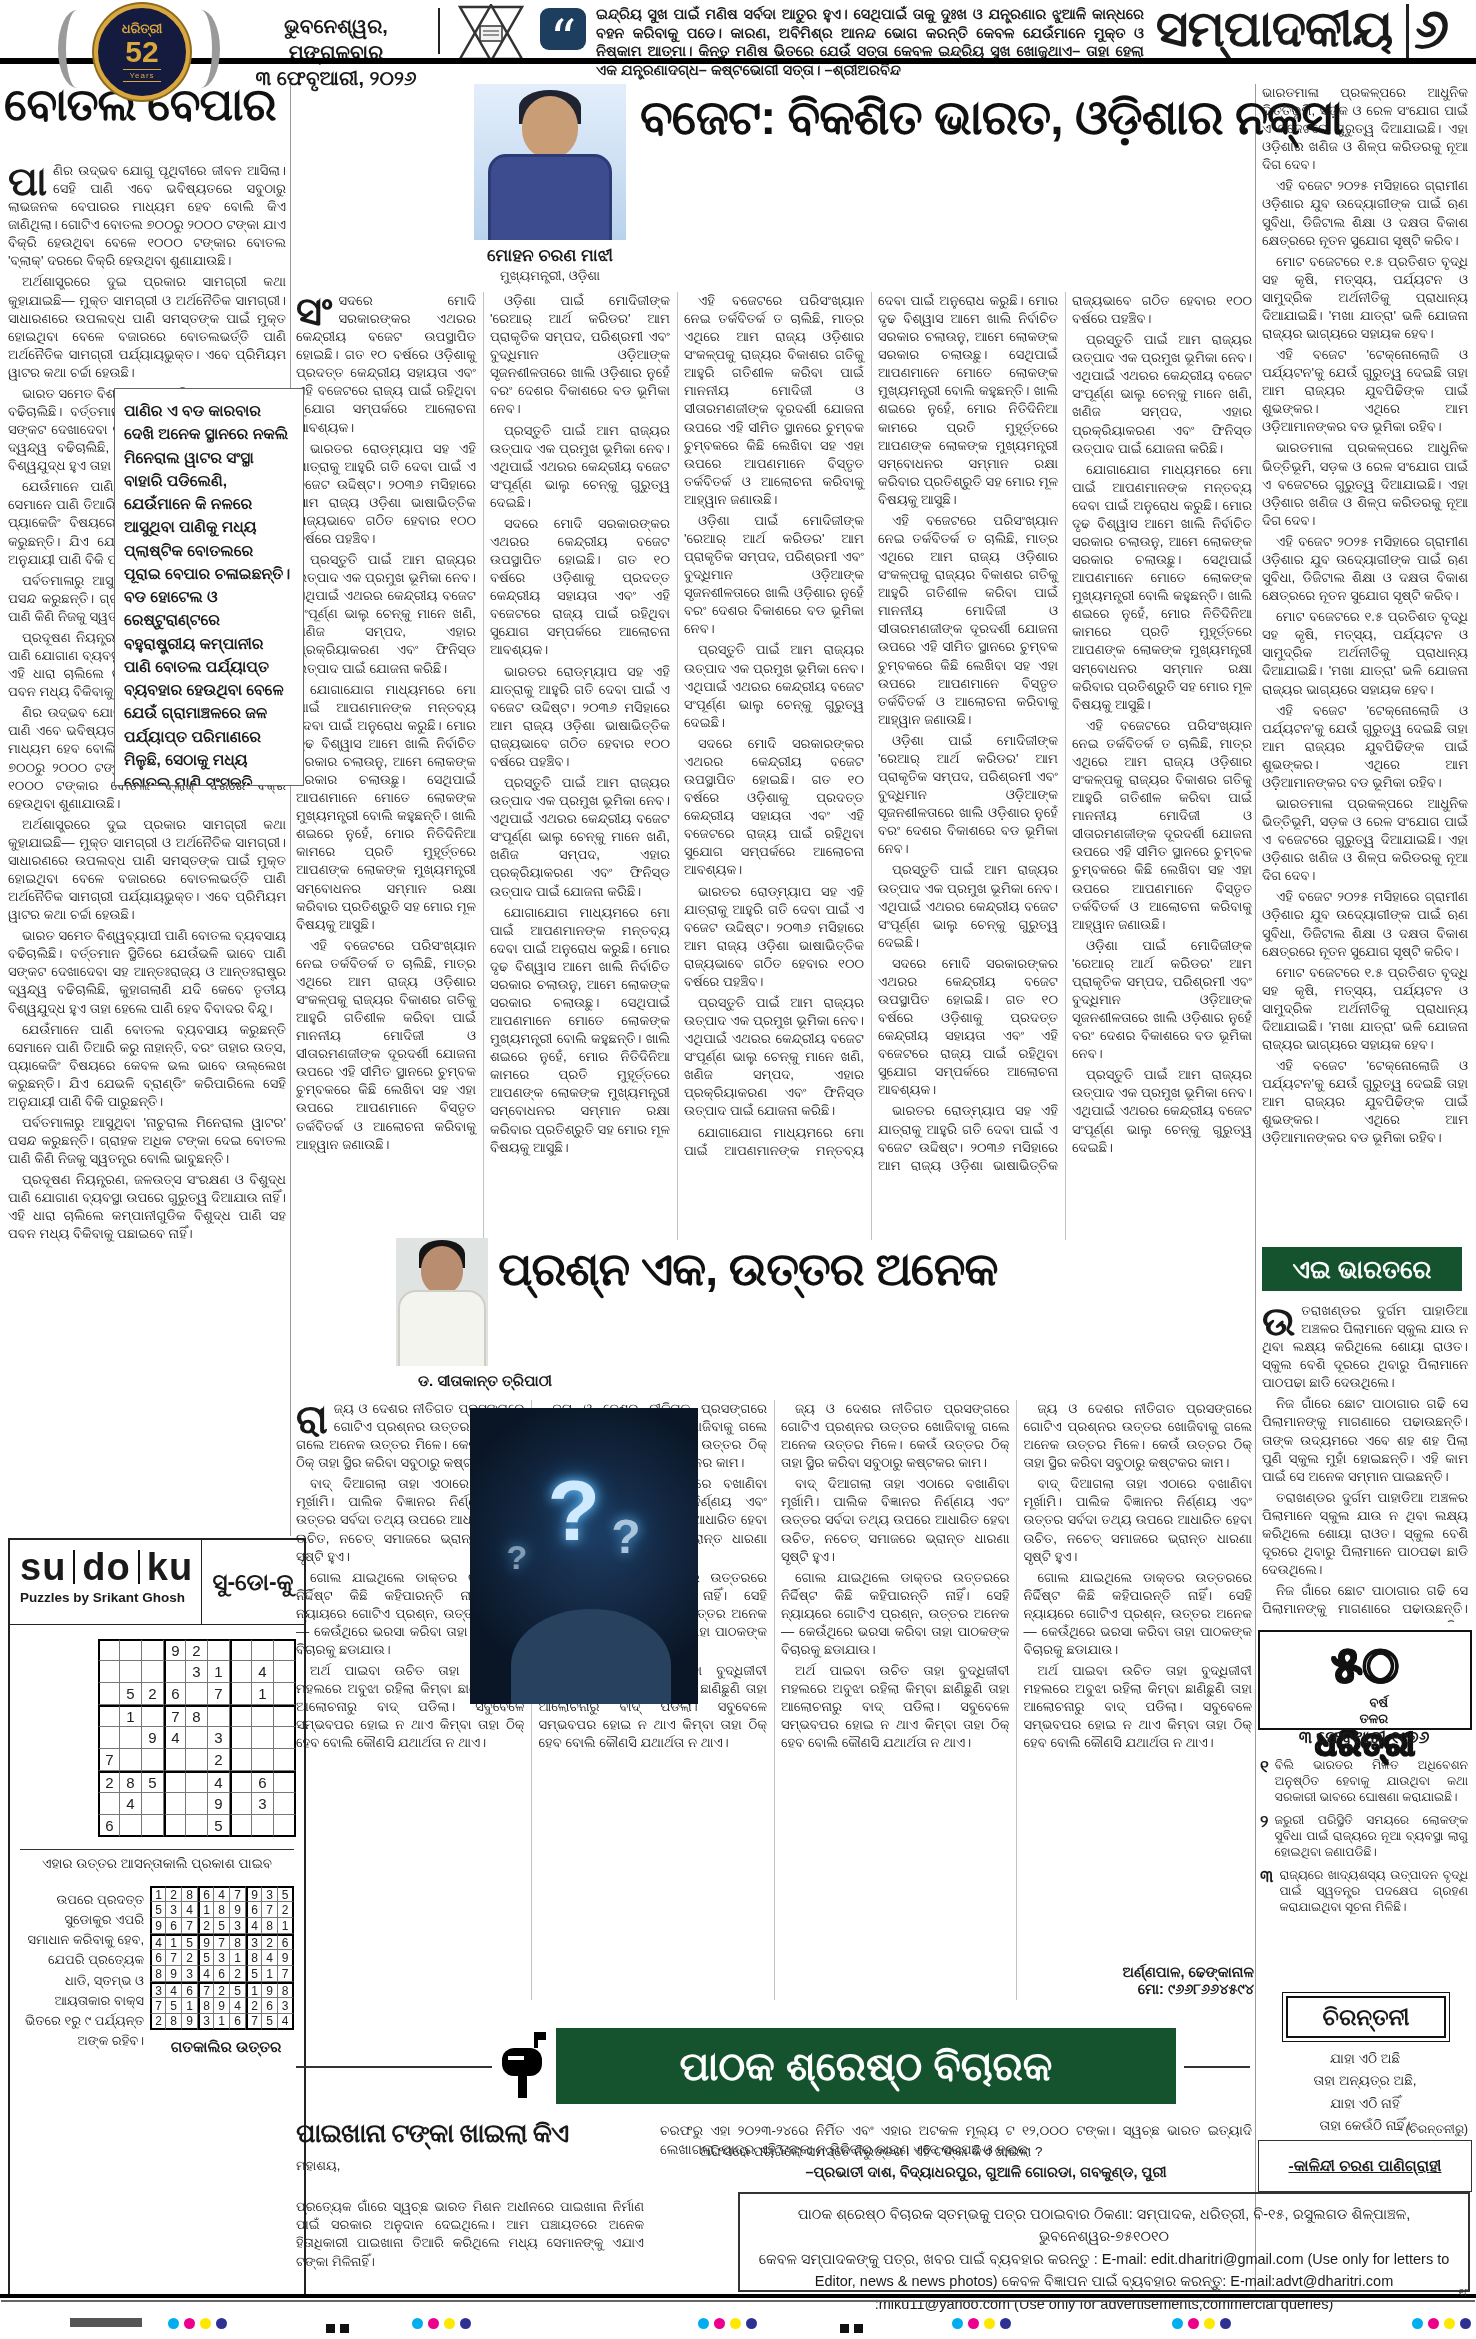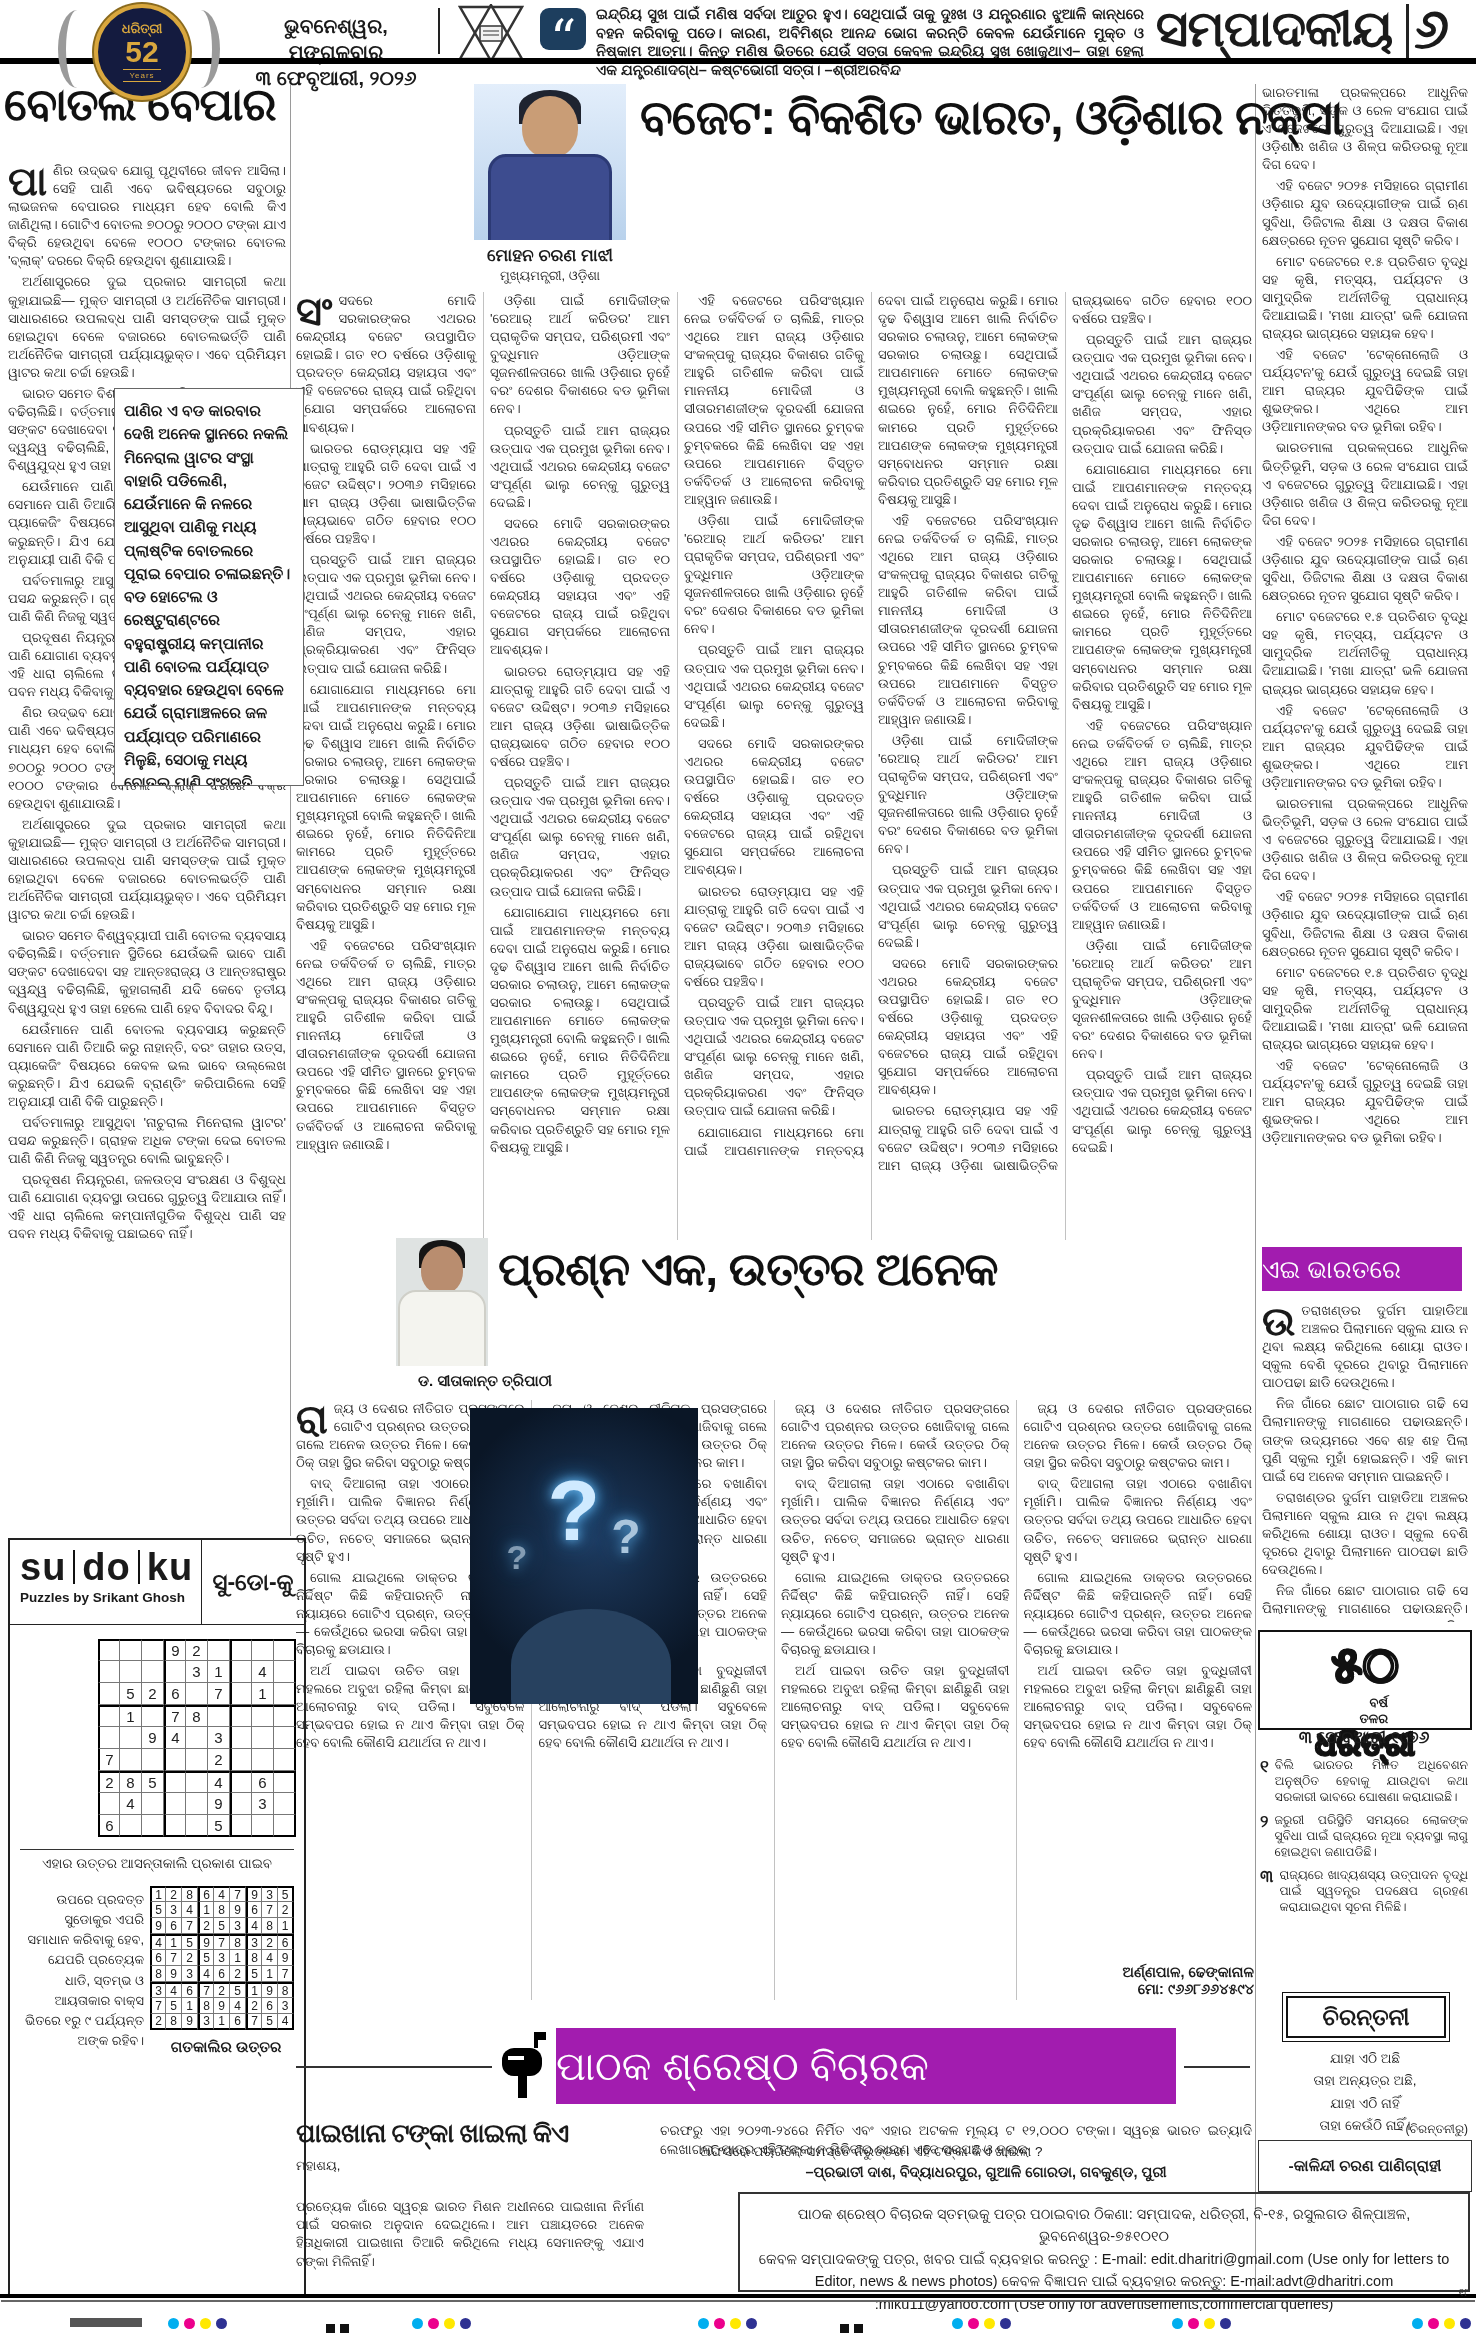--- a/index.html
+++ b/index.html
@@ -66,33 +66,33 @@
   .scell.bl{border-left:2px solid #000;} .scell.br{border-right:2px solid #000;}
   .scell.bt{border-top:2px solid #000;} .scell.bb{border-bottom:2px solid #000;}
   .sgrid.small{grid-template-columns:repeat(9,16px);grid-auto-rows:16px;width:144px;margin:10px 10px 0 auto;}
   .sgrid.small .scell{font-size:12px;}
   .sud-note{margin:12px 10px 0 10px;border-top:1.5px solid #333;padding-top:6px;text-align:center;
     font-size:13.5px;font-weight:400;}
   .sud-bottom{display:flex;margin-top:4px;}
   .sud-instr{width:124px;padding:14px 4px 0 10px;font-size:13px;line-height:1.55;text-align:right;}
   .sud-ans-caption{text-align:center;font-size:15px;font-weight:800;margin-top:8px;}
   
-  .black-banner{background:#a21caf;color:#fff;font-weight:400;}
+  .black-banner{background:#14532d;color:#fff;font-weight:700;text-align:center;}
   
   .fifty-box{border:2px solid #111;display:flex;align-items:center;justify-content:space-between;padding:4px 8px;background:#fff;flex-direction:column;}
   .outline-text{color:#f8f8f8;-webkit-text-stroke:1.6px #111;text-shadow:1px 1px 0 #111,-1px -1px 0 #111,1px -1px 0 #111,-1px 1px 0 #111;font-weight:800;}
   .fitem{display:flex;gap:6px;margin-bottom:7px;}
   .fnum{font-size:17px;font-weight:800;line-height:1;}
   .fitem div{font-size:12.3px;line-height:1.3;text-align:justify;}
   .chir-hdr{border:2px solid #111;box-shadow:0 0 0 3px #fff,0 0 0 4px #111;text-align:center;
     font-size:23px;font-weight:800;line-height:38px;background:#fff;}
   .chir-lines{text-align:center;font-size:13.5px;line-height:1.65;}
   .chir-src{text-align:right;font-size:12px;margin-top:4px;padding-right:14px;}
   .chir-author{border:1.5px solid #333;text-align:center;font-size:15.5px;font-weight:800;
-    display:flex;align-items:center;justify-content:center;background:#fff;}
+    display:flex;align-items:center;justify-content:center;background:#fff;text-decoration:underline;}
   
   .flank{height:2px;background:#333;}
   .letter-h2{font-size:26px;font-weight:800;white-space:nowrap;letter-spacing:-1px;}
   .small-just{font-size:13px;line-height:1.4;text-align:justify;overflow:hidden;margin-top:22px;}
   .sig-line{font-size:14.5px;font-weight:800;text-align:center;}
   .addr-box{border:2px solid #333;text-align:center;font-size:14.5px;line-height:1.55;padding:9px 14px;}
   
   .footer-rule{left:0;top:2294px;width:1476px;height:4px;background:#000;border-bottom:2px solid #fff;box-shadow:0 3px 0 -1px #666;}
   .pgmark{right:6px;top:2286px;font-size:11px;color:#333;text-align:right;}
   .reg-dots{display:flex;gap:5px;}

